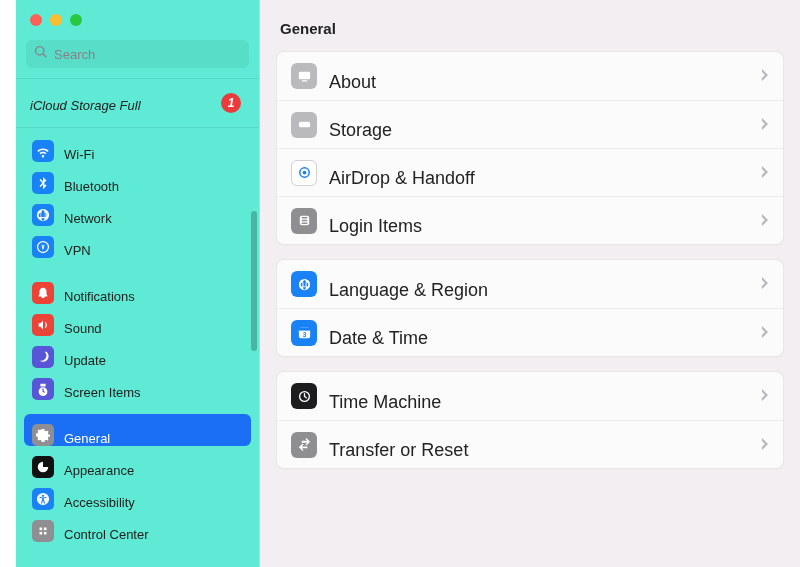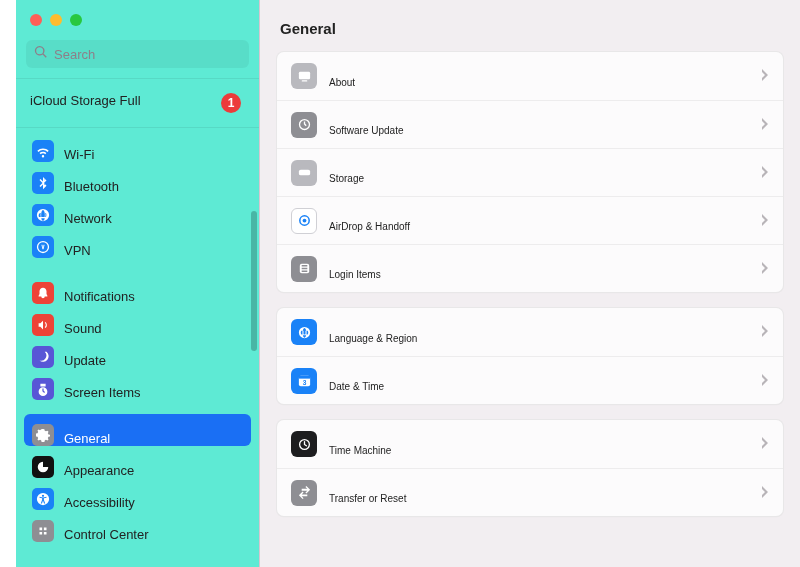--- a/index.html
+++ b/index.html
@@ -35,23 +35,23 @@
     border: none; background: transparent; outline: none;
     font-size: 13px; color: #333; width: 100%;
   }
   .search input::placeholder { color: #8d7f89; }
 
   .divider-h { height: 1px; background: rgba(0,0,0,0.07); }
 
   .scroll-area { flex: 1; overflow: hidden; position: relative; padding-bottom: 4px; }
 
   .notice {
-    display: flex; align-items: flex-start; justify-content: space-between;
+    display: flex; align-items: flex-end; justify-content: space-between;
     padding: 14px 18px 14px 14px;
-    font-size: 13px; color: #222;
+    font-size: 13px; color: #222; font-style: italic;
   }
   .badge {
     min-width: 20px; height: 20px; border-radius: 10px;
     background: #ec3b3b; color: #fff;
     font-size: 12px; font-weight: 600;
     display: flex; align-items: center; justify-content: center;
   }
 
   .nav { padding: 2px 8px; }
   .nav-item {
@@ -115,21 +115,21 @@
     width: 26px; height: 26px; border-radius: 6px;
     background: #8e8e93;
     display: flex; align-items: center; justify-content: center;
     margin-right: 12px;
     flex-shrink: 0;
   }
   .row .icon.bg-light { background: #b9b9be; }
   .row .icon.bg-blue  { background: #1a82f7; }
   .row .icon.bg-black { background: #1d1d1f; }
   .row .icon svg { width: 15px; height: 15px; fill: #fff; }
-  .row .label { flex: 1; font-size: 10px; color: #222; margin-top: 12px; }
+  .row .label { flex: 1; font-size: 18px; color: #222; margin-top: 12px; }
   .row .chev svg { width: 8px; height: 12px; fill: #b8b4b8; }
 </style>
 </head>
 <body>
 
 <aside class="sidebar">
 
   <div class="traffic">
     <div class="dot red"></div>
     <div class="dot yellow"></div>
@@ -279,31 +279,20 @@
             <rect x="2" y="3" width="12" height="8" rx="1.5"></rect>
             <rect x="5" y="12" width="6" height="1.4" rx=".7"></rect>
           </svg>
       </span>
       <span class="label">About</span>
       <span class="chev"><svg viewBox="0 0 8 12">
             <path d="M1 0l6 6-6 6V9l3-3-3-3V0z"></path>
           </svg></span>
     </div>
     <div class="row">
-      <span class="icon">
-        <svg viewBox="0 0 16 16">
-            <path d="M8 2a6 6 0 100 12A6 6 0 008 2zm0 1.4A4.6 4.6 0 113.4 8 4.6 4.6 0 018 3.4zm-.7 1.4v3l2 2 1-1L8.7 7V4.8H7.3z"></path>
-          </svg>
-      </span>
-      <span class="label">Software Update</span>
-      <span class="chev"><svg viewBox="0 0 8 12">
-            <path d="M1 0l6 6-6 6V9l3-3-3-3V0z"></path>
-          </svg></span>
-    </div>
-    <div class="row">
       <span class="icon bg-light">
         <svg viewBox="0 0 16 16">
             <rect x="2" y="5" width="12" height="6" rx="2"></rect>
           </svg>
       </span>
       <span class="label">Storage</span>
       <span class="chev"><svg viewBox="0 0 8 12">
             <path d="M1 0l6 6-6 6V9l3-3-3-3V0z"></path>
           </svg></span>
     </div>

